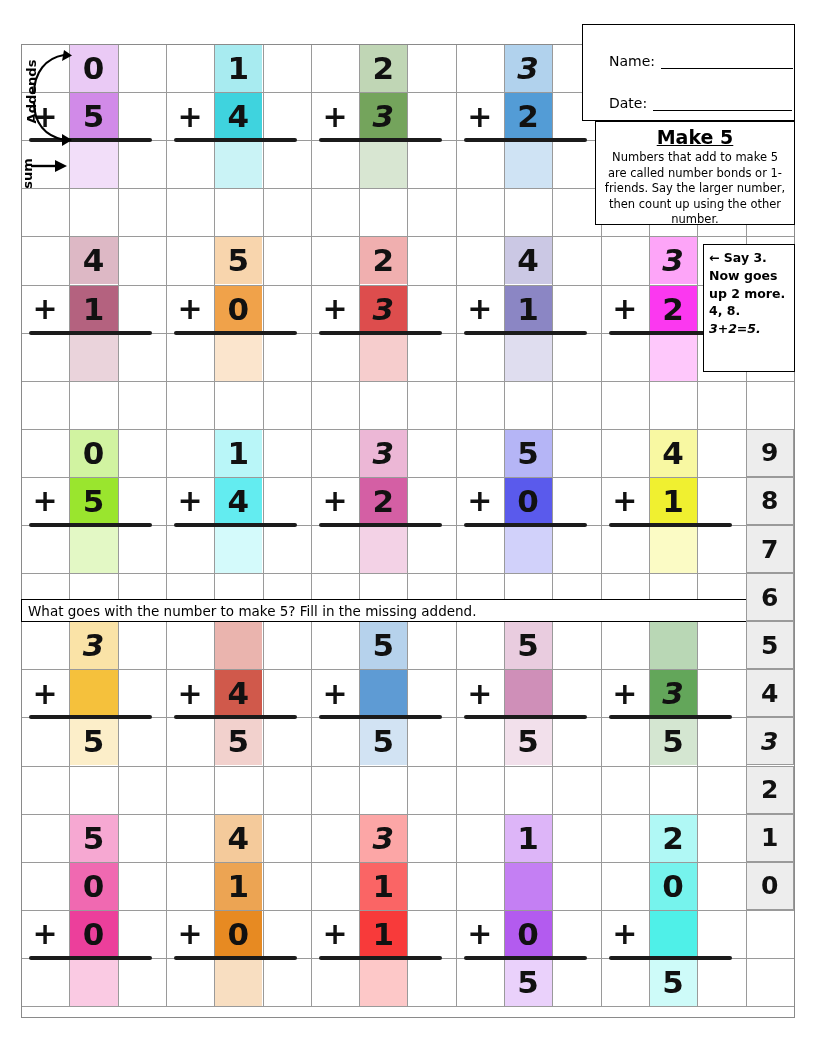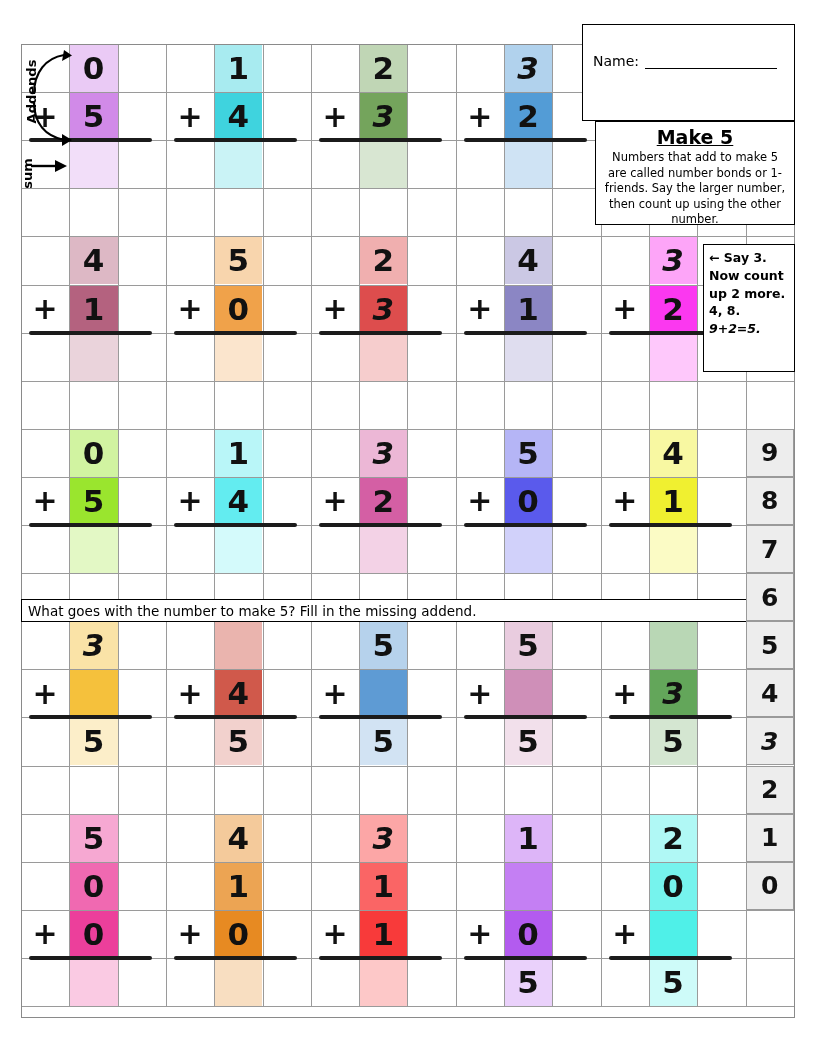--- a/index.html
+++ b/index.html
@@ -34,21 +34,21 @@
 
   
   .banner{
     position:absolute;background:#fff;border:1.6px solid #000;box-sizing:border-box;
     display:flex;align-items:center;padding-left:6px;
     font-size:13.5px;color:#000;font-weight:400;
   }
   
   .namebox{position:absolute;background:#fff;border:1.8px solid #000;box-sizing:border-box;}
   .nb-row{position:absolute;display:flex;align-items:flex-end;}
-  .nb-label{font-size:14px;color:#000;}
+  .nb-label{font-size:14px;color:#000;margin-left:16px;}
   .nb-rule{border-bottom:1.8px solid #000;}
 
   
   .infobox{position:absolute;background:#fff;border:1.8px solid #000;box-sizing:border-box;padding:4px 6px 2px 6px;}
   .infobox h3{margin:0 0 2px 0;font-size:19px;font-weight:700;text-decoration:underline;color:#000;}
   .infobox p{margin:0;font-size:11.5px;line-height:1.35;color:#000;}
 
   
   .tipbox{position:absolute;background:#fff;border:1.6px solid #000;box-sizing:border-box;padding:4px 5px;}
   .tipbox div{font-size:12.5px;line-height:1.42;color:#000;font-weight:bold;}
@@ -305,33 +305,37 @@
 
   <div class="banner" style="left:21px;top:599px;width:737px;height:23px;">
     <span>What goes with the number to make 5? Fill in the missing addend.</span>
   </div>
 
   <div class="namebox" style="left:582px;top:24px;width:213px;height:97px;">
     <div class="nb-row" style="left:10px;top:24px;">
       <span class="nb-label">Name:</span>
       <span class="nb-rule" style="width:132px;margin-left:6px;">&nbsp;</span>
     </div>
+    <div class="nb-row" style="left:10px;top:66px;">
+      <span class="nb-label">Date:</span>
+      <span class="nb-rule" style="width:139px;margin-left:6px;">&nbsp;</span>
+    </div>
   </div>
 
   <div class="infobox" style="left:595px;top:121px;width:200px;height:104px;text-align:center;">
     <h3>Make 5</h3>
     <p>Numbers that add to make 5 are called number bonds or 1-friends. Say the larger number, then count up using the other number.</p>
   </div>
 
   <div class="tipbox" style="left:703px;top:244px;width:92px;height:128px;">
     <div>← Say 3.</div>
-    <div>Now count</div>
+    <div>Now goes</div>
     <div>up 2 more.</div>
     <div>4, 8.</div>
-    <div class="bold">9+2=5.</div>
+    <div class="bold">3+2=5.</div>
   </div>
 
   <div class="sidelabel" style="left:-1px;top:84px;width:64px;text-align:center;transform:rotate(-90deg);">
     <span>Addends</span>
   </div>
   <svg width="44" height="100" style="position:absolute;left:30px;top:50px;">
     <path d="M4,44 C4,22 16,8 34,5" stroke="#000" stroke-width="2.2" fill="none"></path>
     <polygon points="34,0 42,5.5 32,11" fill="#000"></polygon>
     <path d="M4,52 C4,74 16,86 34,90" stroke="#000" stroke-width="2.2" fill="none"></path>
     <polygon points="32,84 42,90 32,96" fill="#000"></polygon>

